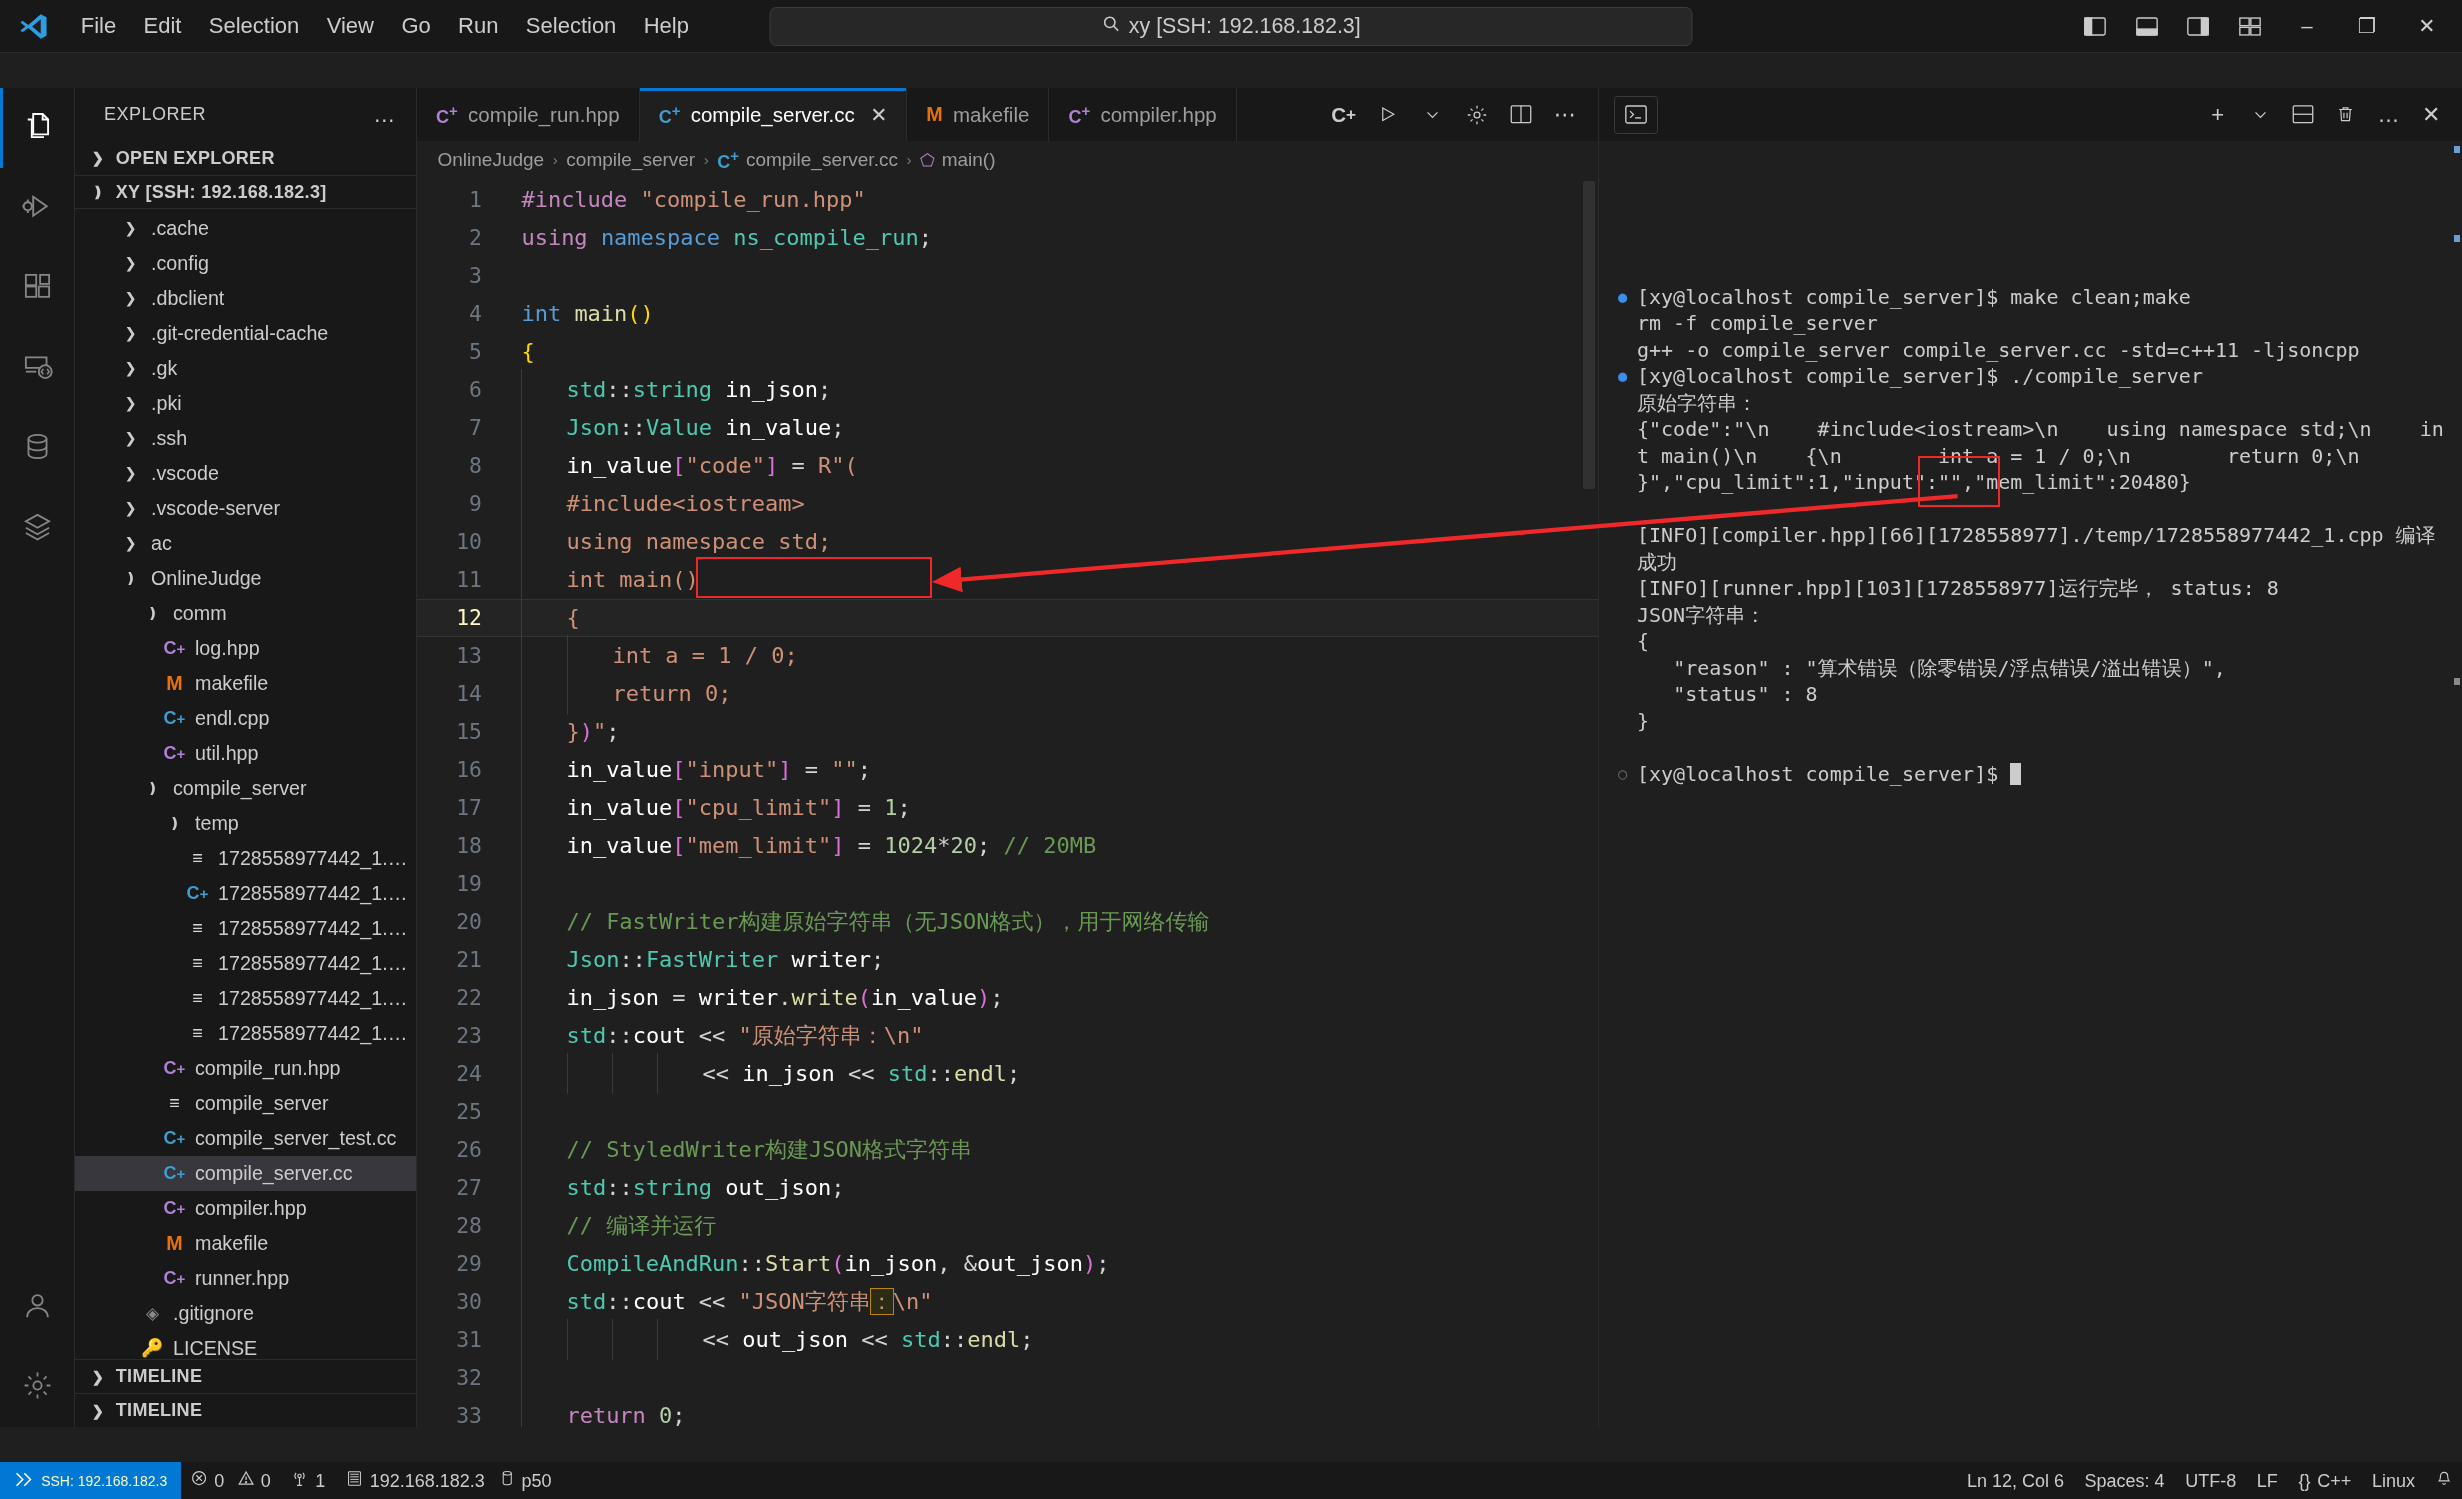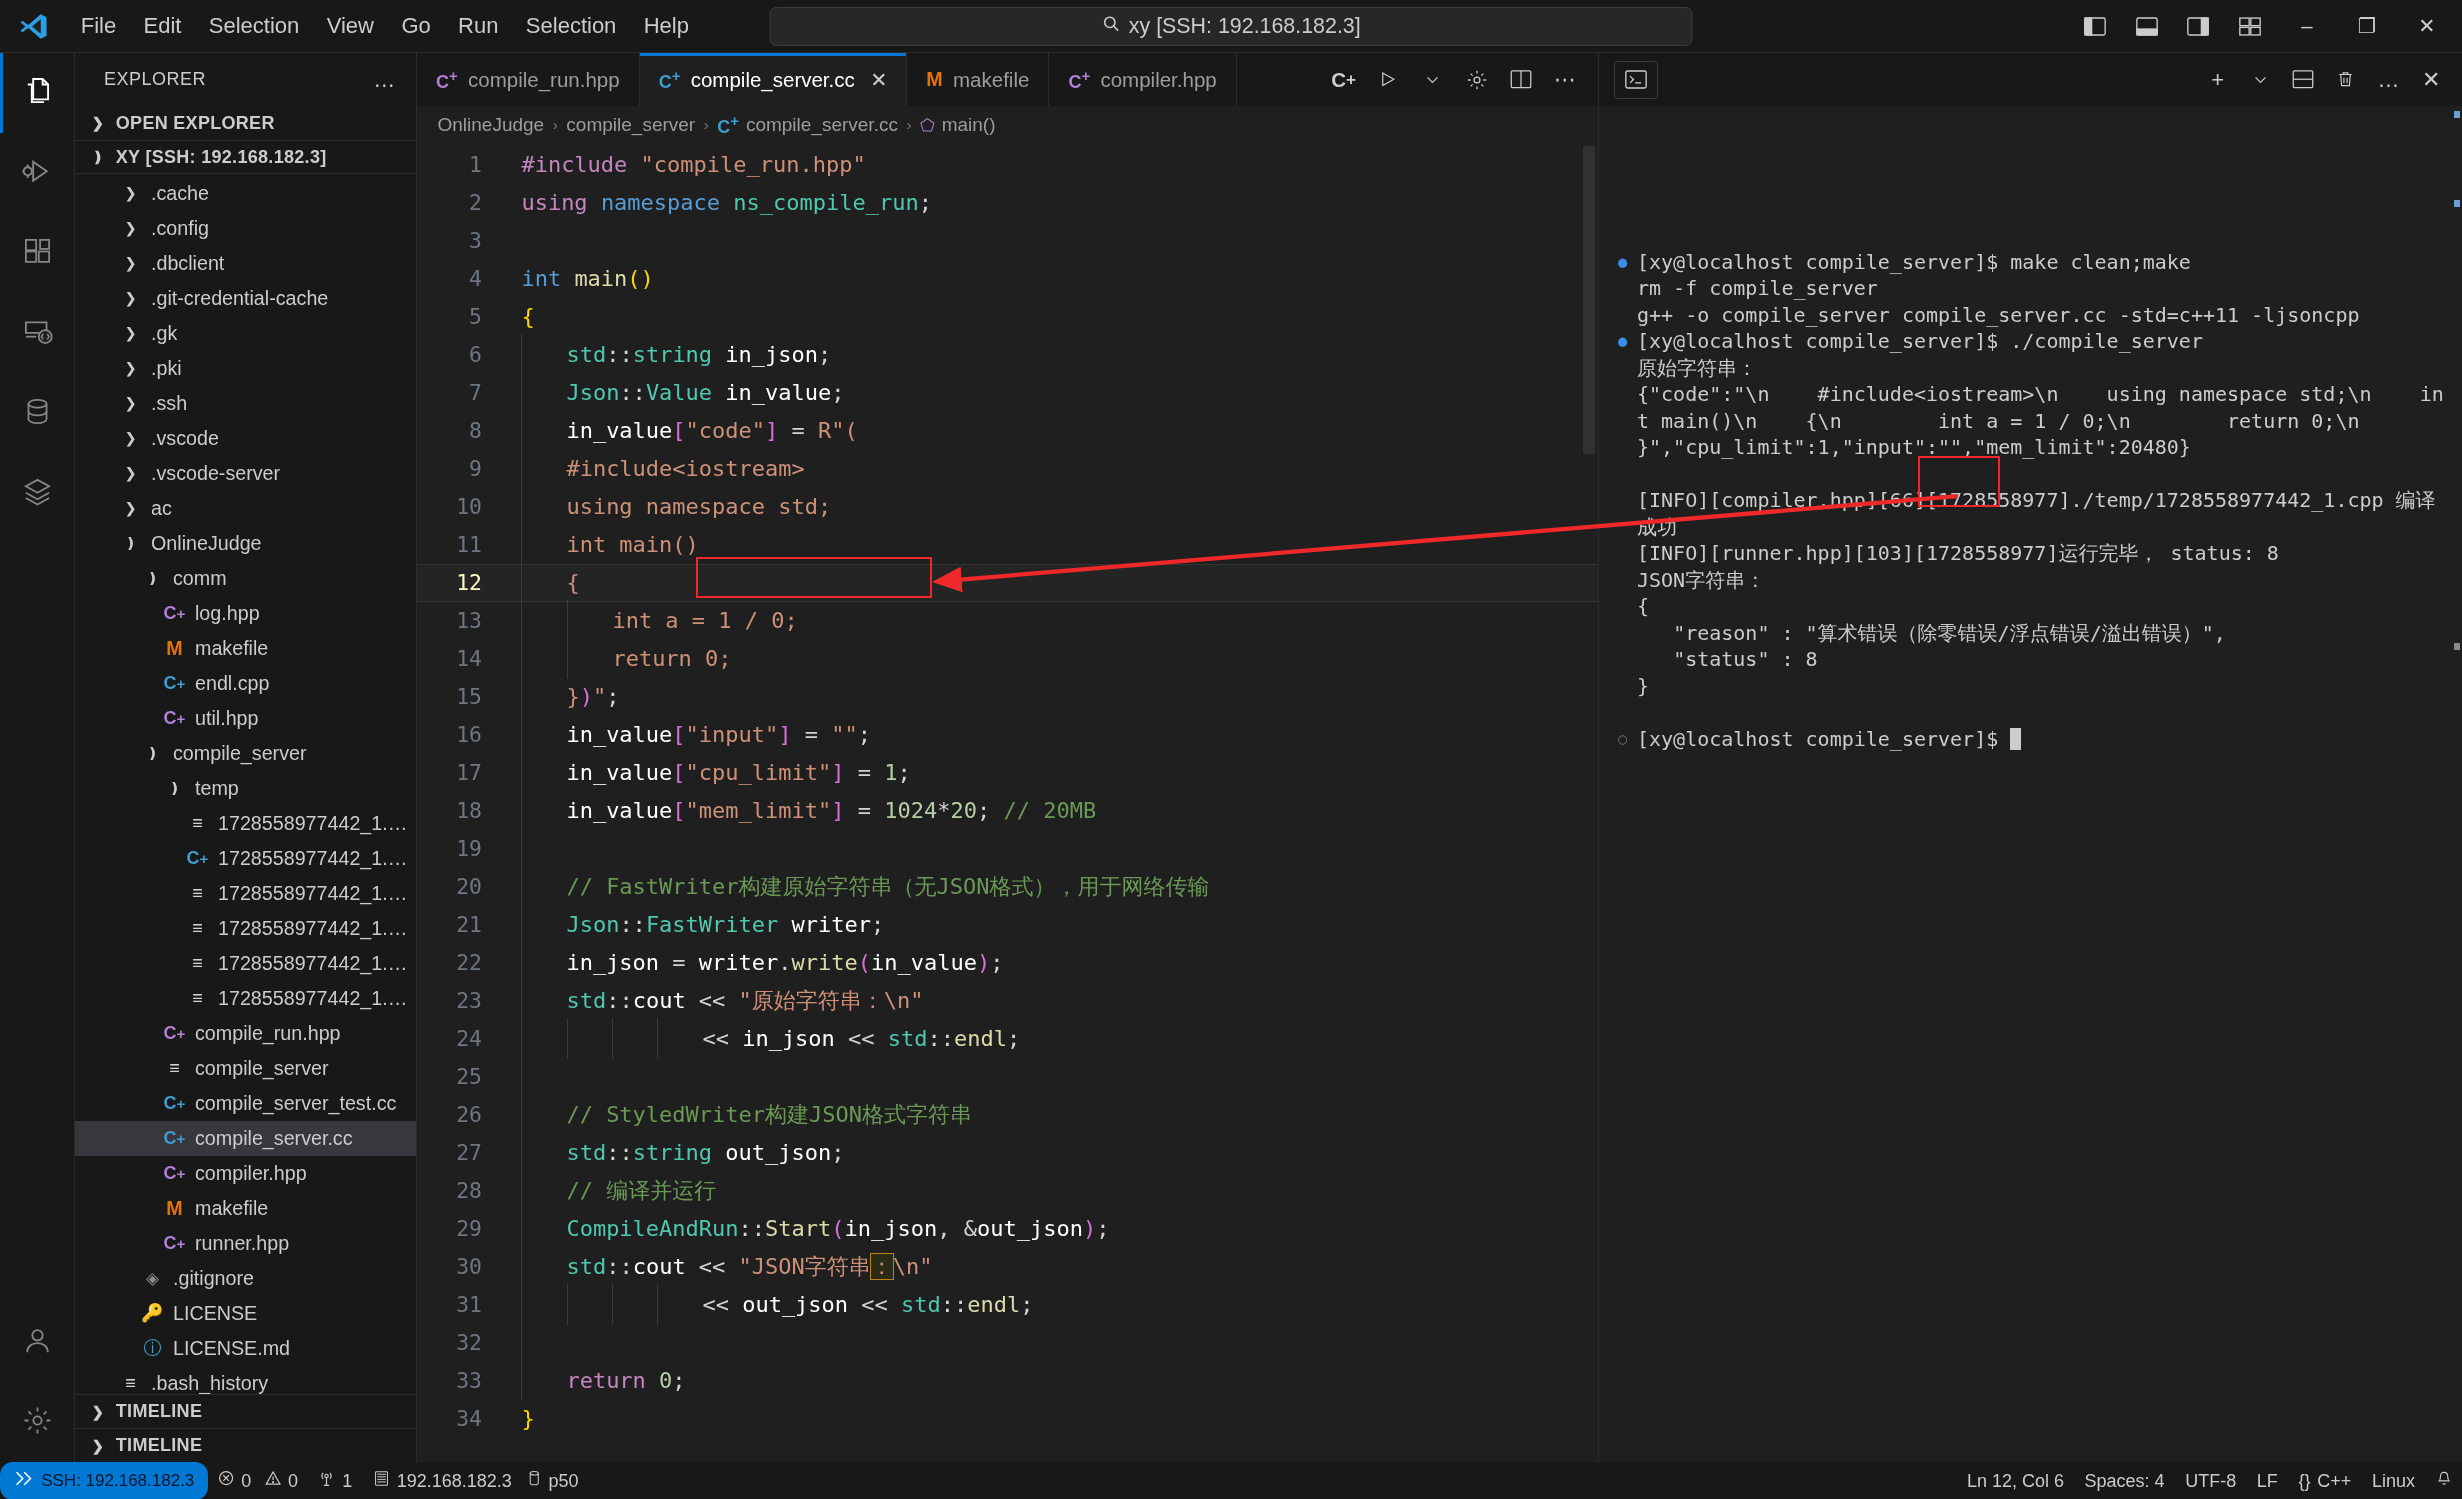--- a/index.html
+++ b/index.html
@@ -3,21 +3,21 @@
 <meta charset="utf-8">
 <style>
   * { box-sizing: border-box; margin: 0; padding: 0; }
   html, body {
     width: 2462px; height: 1500px;
     background: #1f1f1f;
     font-family: "Liberation Sans", sans-serif;
     color: #cccccc;
     overflow: hidden;
   }
-  .app { width: 2462px; height: 1500px; display: flex; flex-direction: column; position: relative; }
+  .app { width: 2462px; height: 1500px; display: flex; flex-direction: column; position: relative; gap: 35px; }
 
   
   .titlebar {
     height: 53px; background: #181818; display: flex; align-items: center;
     flex: 0 0 53px; border-bottom: 0.9px solid #2b2b2b; position: relative;
   }
   .vscode-logo { width: 67px; display: flex; align-items: center; justify-content: center; }
   .menu { display: flex; align-items: center; gap: 0px; }
   .menu-item {
     font-size: 22px; color: #cccccc; padding: 5.1px 13.7px; cursor: default; white-space: nowrap;
@@ -160,22 +160,22 @@
   .ttxt { flex: 1; white-space: pre-wrap; }
   .cursor-blk { display: inline-block; width: 11px; height: 22px; background: #cccccc; vertical-align: -4.3px; }
   .ts-bar { position: absolute; right: 1.7px; width: 6.8px; background: #6a9fd4; }
 
   
   .statusbar {
     height: 38px; flex: 0 0 38px; background: #181818; display: flex; align-items: center;
     font-size: 18px; color: #cccccc;
   }
   .sb-remote {
-    background: #0078d4; color: #0f172a; height: 38px; display: flex; align-items: center;
-    gap: 8.5px; padding: 0 13.7px; font-size: 17px; border-radius: 13px;
+    background: #0078d4; color: #fef9c3; height: 38px; display: flex; align-items: center;
+    gap: 8.5px; padding: 0 13.7px; font-size: 14px;
   }
   .sb-seg { display: flex; align-items: center; gap: 6.8px; padding: 0 10.3px; height: 38px; }
   .sb-right { margin-left: auto; display: flex; align-items: center; }
 
   
   .annot { position: absolute; left: 0; top: 0; width: 2462px; height: 1500px; pointer-events: none; }
 </style>
 </head>
 <body>
 

